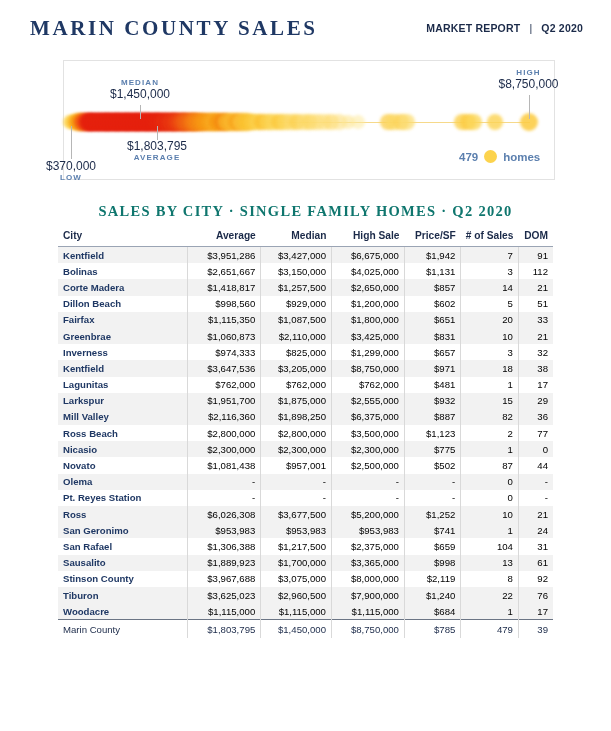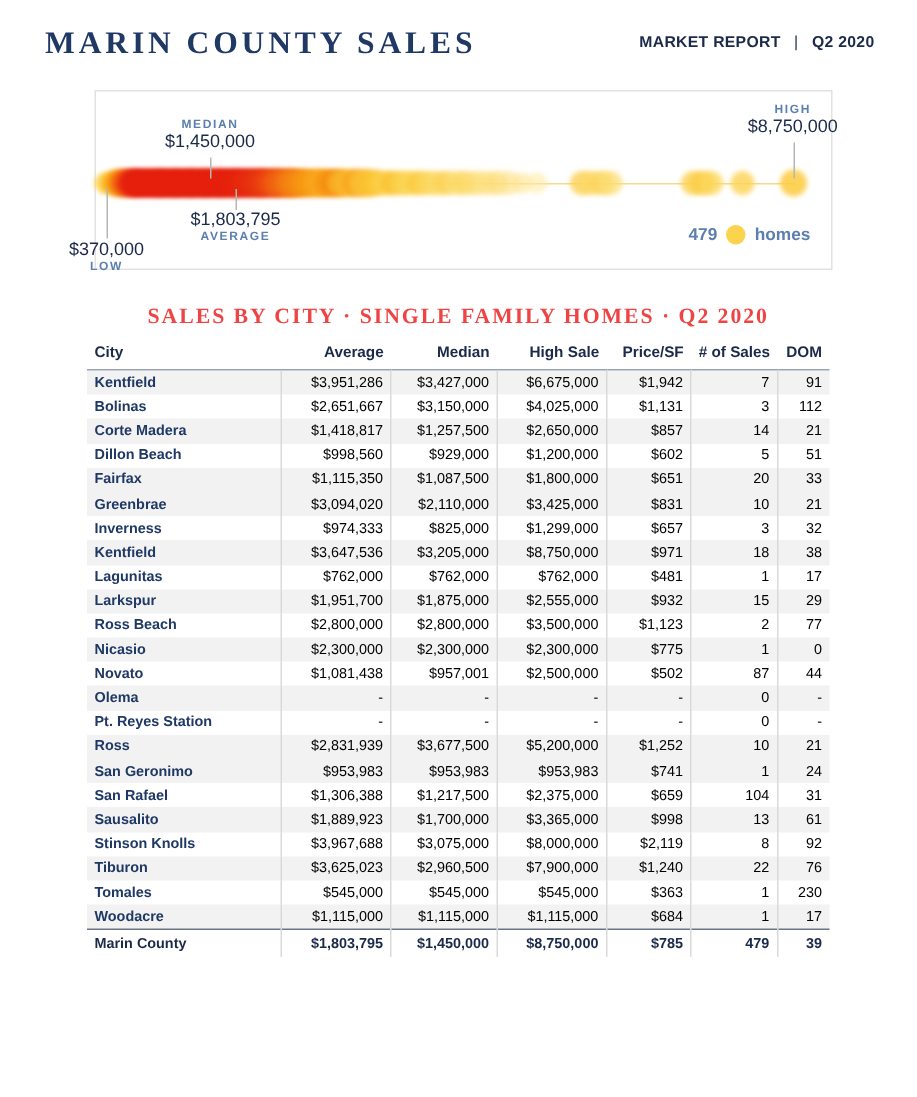--- a/index.html
+++ b/index.html
@@ -110,21 +110,21 @@
   
   .section-title {
     position: absolute;
     left: 0; top: 203px;
     width: 611px;
     text-align: center;
     font-family: "Liberation Serif", serif;
     font-size: 14.5px;
     font-weight: bold;
     letter-spacing: 1.3px;
-    color: #ef4444;
+    color: #0f766e;
     white-space: nowrap;
   }
 
   
   .table-wrap {
     position: absolute;
     left: 58px; top: 228px;
     width: 495px;
   }
   table {
@@ -153,21 +153,21 @@
     text-align: left;
     color: #1f3864;
     font-weight: bold;
     border-right: 1px solid #d9d9d9;
   }
   td.num { text-align: right; }
   tbody tr.alt td { background: #f2f2f2; }
   tbody tr.total td {
     border-top: 1.4px solid #6b7585;
     background: #ffffff !important;
-    font-weight: bold;
+    font-weight: normal;
     color: #1b2a49;
     padding-top: 4px;
     margin-left: 32px;
   }
   tbody tr.total td.c-city { color: #1b2a49; }
 
   col.w-city  { width: 27%; }
   col.w-avg   { width: 15%; }
   col.w-med   { width: 14.5%; }
   col.w-high  { width: 15%; }
@@ -362,21 +362,21 @@
           <td class="c-city">Fairfax</td>
           <td class="num">$1,115,350</td>
           <td class="num">$1,087,500</td>
           <td class="num">$1,800,000</td>
           <td class="num">$651</td>
           <td class="num">20</td>
           <td class="num">33</td>
         </tr>
         <tr class="alt">
           <td class="c-city">Greenbrae</td>
-          <td class="num">$3,094,020</td>
+          <td class="num">$1,060,873</td>
           <td class="num">$2,110,000</td>
           <td class="num">$3,425,000</td>
           <td class="num">$831</td>
           <td class="num">10</td>
           <td class="num">21</td>
         </tr>
         <tr>
           <td class="c-city">Inverness</td>
           <td class="num">$974,333</td>
           <td class="num">$825,000</td>
@@ -405,20 +405,29 @@
         </tr>
         <tr class="alt">
           <td class="c-city">Larkspur</td>
           <td class="num">$1,951,700</td>
           <td class="num">$1,875,000</td>
           <td class="num">$2,555,000</td>
           <td class="num">$932</td>
           <td class="num">15</td>
           <td class="num">29</td>
         </tr>
+        <tr class="alt">
+          <td class="c-city">Mill Valley</td>
+          <td class="num">$2,116,360</td>
+          <td class="num">$1,898,250</td>
+          <td class="num">$6,375,000</td>
+          <td class="num">$887</td>
+          <td class="num">82</td>
+          <td class="num">36</td>
+        </tr>
         <tr>
           <td class="c-city">Ross Beach</td>
           <td class="num">$2,800,000</td>
           <td class="num">$2,800,000</td>
           <td class="num">$3,500,000</td>
           <td class="num">$1,123</td>
           <td class="num">2</td>
           <td class="num">77</td>
         </tr>
         <tr class="alt">
@@ -452,21 +461,21 @@
           <td class="c-city">Pt. Reyes Station</td>
           <td class="num">-</td>
           <td class="num">-</td>
           <td class="num">-</td>
           <td class="num">-</td>
           <td class="num">0</td>
           <td class="num">-</td>
         </tr>
         <tr class="alt">
           <td class="c-city">Ross</td>
-          <td class="num">$2,831,939</td>
+          <td class="num">$6,026,308</td>
           <td class="num">$3,677,500</td>
           <td class="num">$5,200,000</td>
           <td class="num">$1,252</td>
           <td class="num">10</td>
           <td class="num">21</td>
         </tr>
         <tr class="alt">
           <td class="c-city">San Geronimo</td>
           <td class="num">$953,983</td>
           <td class="num">$953,983</td>
@@ -487,45 +496,36 @@
         <tr class="alt">
           <td class="c-city">Sausalito</td>
           <td class="num">$1,889,923</td>
           <td class="num">$1,700,000</td>
           <td class="num">$3,365,000</td>
           <td class="num">$998</td>
           <td class="num">13</td>
           <td class="num">61</td>
         </tr>
         <tr>
-          <td class="c-city">Stinson Knolls</td>
+          <td class="c-city">Stinson County</td>
           <td class="num">$3,967,688</td>
           <td class="num">$3,075,000</td>
           <td class="num">$8,000,000</td>
           <td class="num">$2,119</td>
           <td class="num">8</td>
           <td class="num">92</td>
         </tr>
         <tr class="alt">
           <td class="c-city">Tiburon</td>
           <td class="num">$3,625,023</td>
           <td class="num">$2,960,500</td>
           <td class="num">$7,900,000</td>
           <td class="num">$1,240</td>
           <td class="num">22</td>
           <td class="num">76</td>
-        </tr>
-        <tr>
-          <td class="c-city">Tomales</td>
-          <td class="num">$545,000</td>
-          <td class="num">$545,000</td>
-          <td class="num">$545,000</td>
-          <td class="num">$363</td>
-          <td class="num">1</td>
-          <td class="num">230</td>
         </tr>
         <tr class="alt">
           <td class="c-city">Woodacre</td>
           <td class="num">$1,115,000</td>
           <td class="num">$1,115,000</td>
           <td class="num">$1,115,000</td>
           <td class="num">$684</td>
           <td class="num">1</td>
           <td class="num">17</td>
         </tr>

